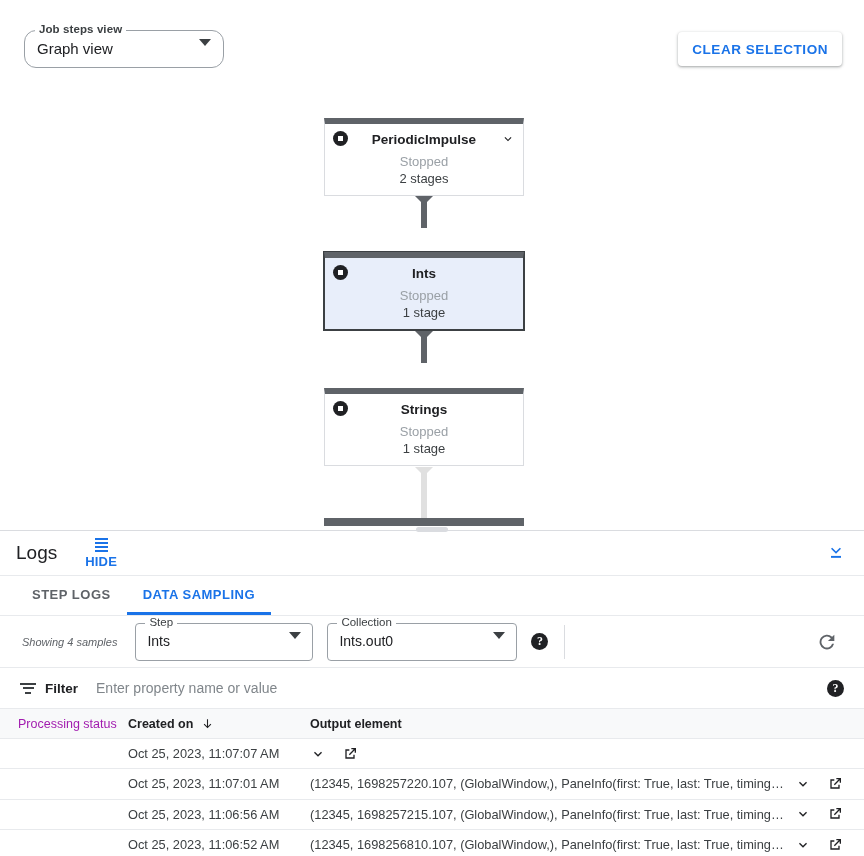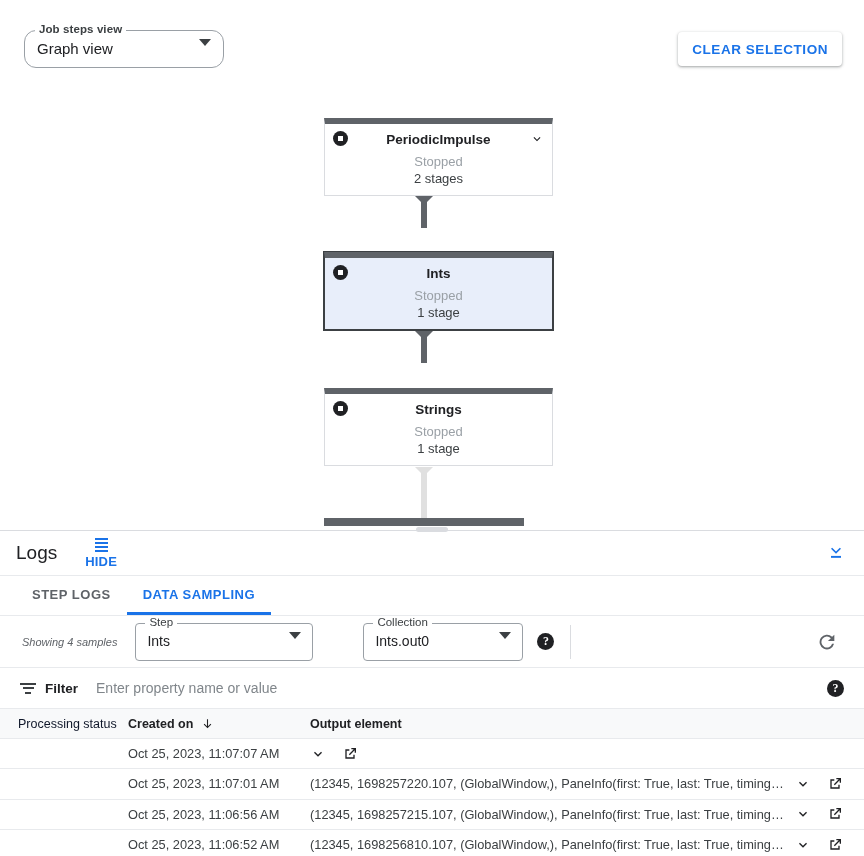--- a/index.html
+++ b/index.html
@@ -58,21 +58,21 @@
     font-size: 13.5px; font-weight: bold;
     letter-spacing: .55px;
     border: none; border-radius: 4px;
     box-shadow: 0 1px 2px rgba(60,64,67,.3), 0 1px 3px 1px rgba(60,64,67,.15);
     cursor: pointer;
   }
 
   
   .node {
     position: absolute;
-    width: 229px;
+    width: 200px;
     left: 324px;
     background: #fff;
     border: 1px solid #dadce0;
     border-top: 6px solid #5f6368;
   }
   .node.selected {
     background: #e8eefa;
     border: 1px solid #3c4043;
     border-top: 6px solid #5f6368;
     box-shadow: 0 0 0 1px #3c4043;
@@ -164,21 +164,21 @@
     border-radius: 4px; background: #fff; margin-right: 14px;
   }
   .field .legend {
     position: absolute; left: 9px; top: -8px;
     background: #fff; padding: 0 4px;
     font-size: 11.5px; color: #3c4043; line-height: 12px;
   }
   .field .value { position: absolute; left: 11px; top: 9px; font-size: 14px; color: #202124; }
   .field .caret-wrap { position: absolute; right: 11px; top: 15px; }
   .field.step { width: 178px; }
-  .field.collection { width: 160px; margin-left: 36px; }
+  .field.collection { width: 190px; }
   .help-icon {
     width: 17px; height: 17px; border-radius: 50%;
     background: #202124; color: #fff;
     font-size: 12px; font-weight: bold;
     display: flex; align-items: center; justify-content: center;
     font-family: "Liberation Serif", serif;
     cursor: pointer;
   }
   .vdiv { width: 1px; height: 34px; background: #dadce0; margin-left: 16px; }
   .refresh-icon { position: absolute; right: 26px; top: 15px; width: 22px; height: 22px; cursor: pointer; }
@@ -207,21 +207,21 @@
   .thead {
     display: flex; align-items: center;
     height: 30px; background: #f8f9fa;
     border-bottom: 1px solid #e8eaed;
     font-size: 12.5px;
   }
   .col-status { width: 128px; padding-left: 18px; }
   .col-created { width: 182px; }
   .col-output  { flex: 1; padding-left: 0; }
   .col-actions { width: 69px; }
-  .thead .col-status { color: #0f172a; }
+  .thead .col-status { color: #a21caf; }
   .thead .col-created { color: #202124; font-weight: bold; display: flex; align-items: center; gap: 8px; }
   .thead .col-output { color: #202124; font-weight: bold; }
   .sort-arrow { width: 13px; height: 14px; }
 
   .trow {
     display: flex; align-items: center;
     height: 30.3px;
     border-bottom: 1px solid #e8eaed;
     font-size: 12.8px; color: #3c4043;
   }

